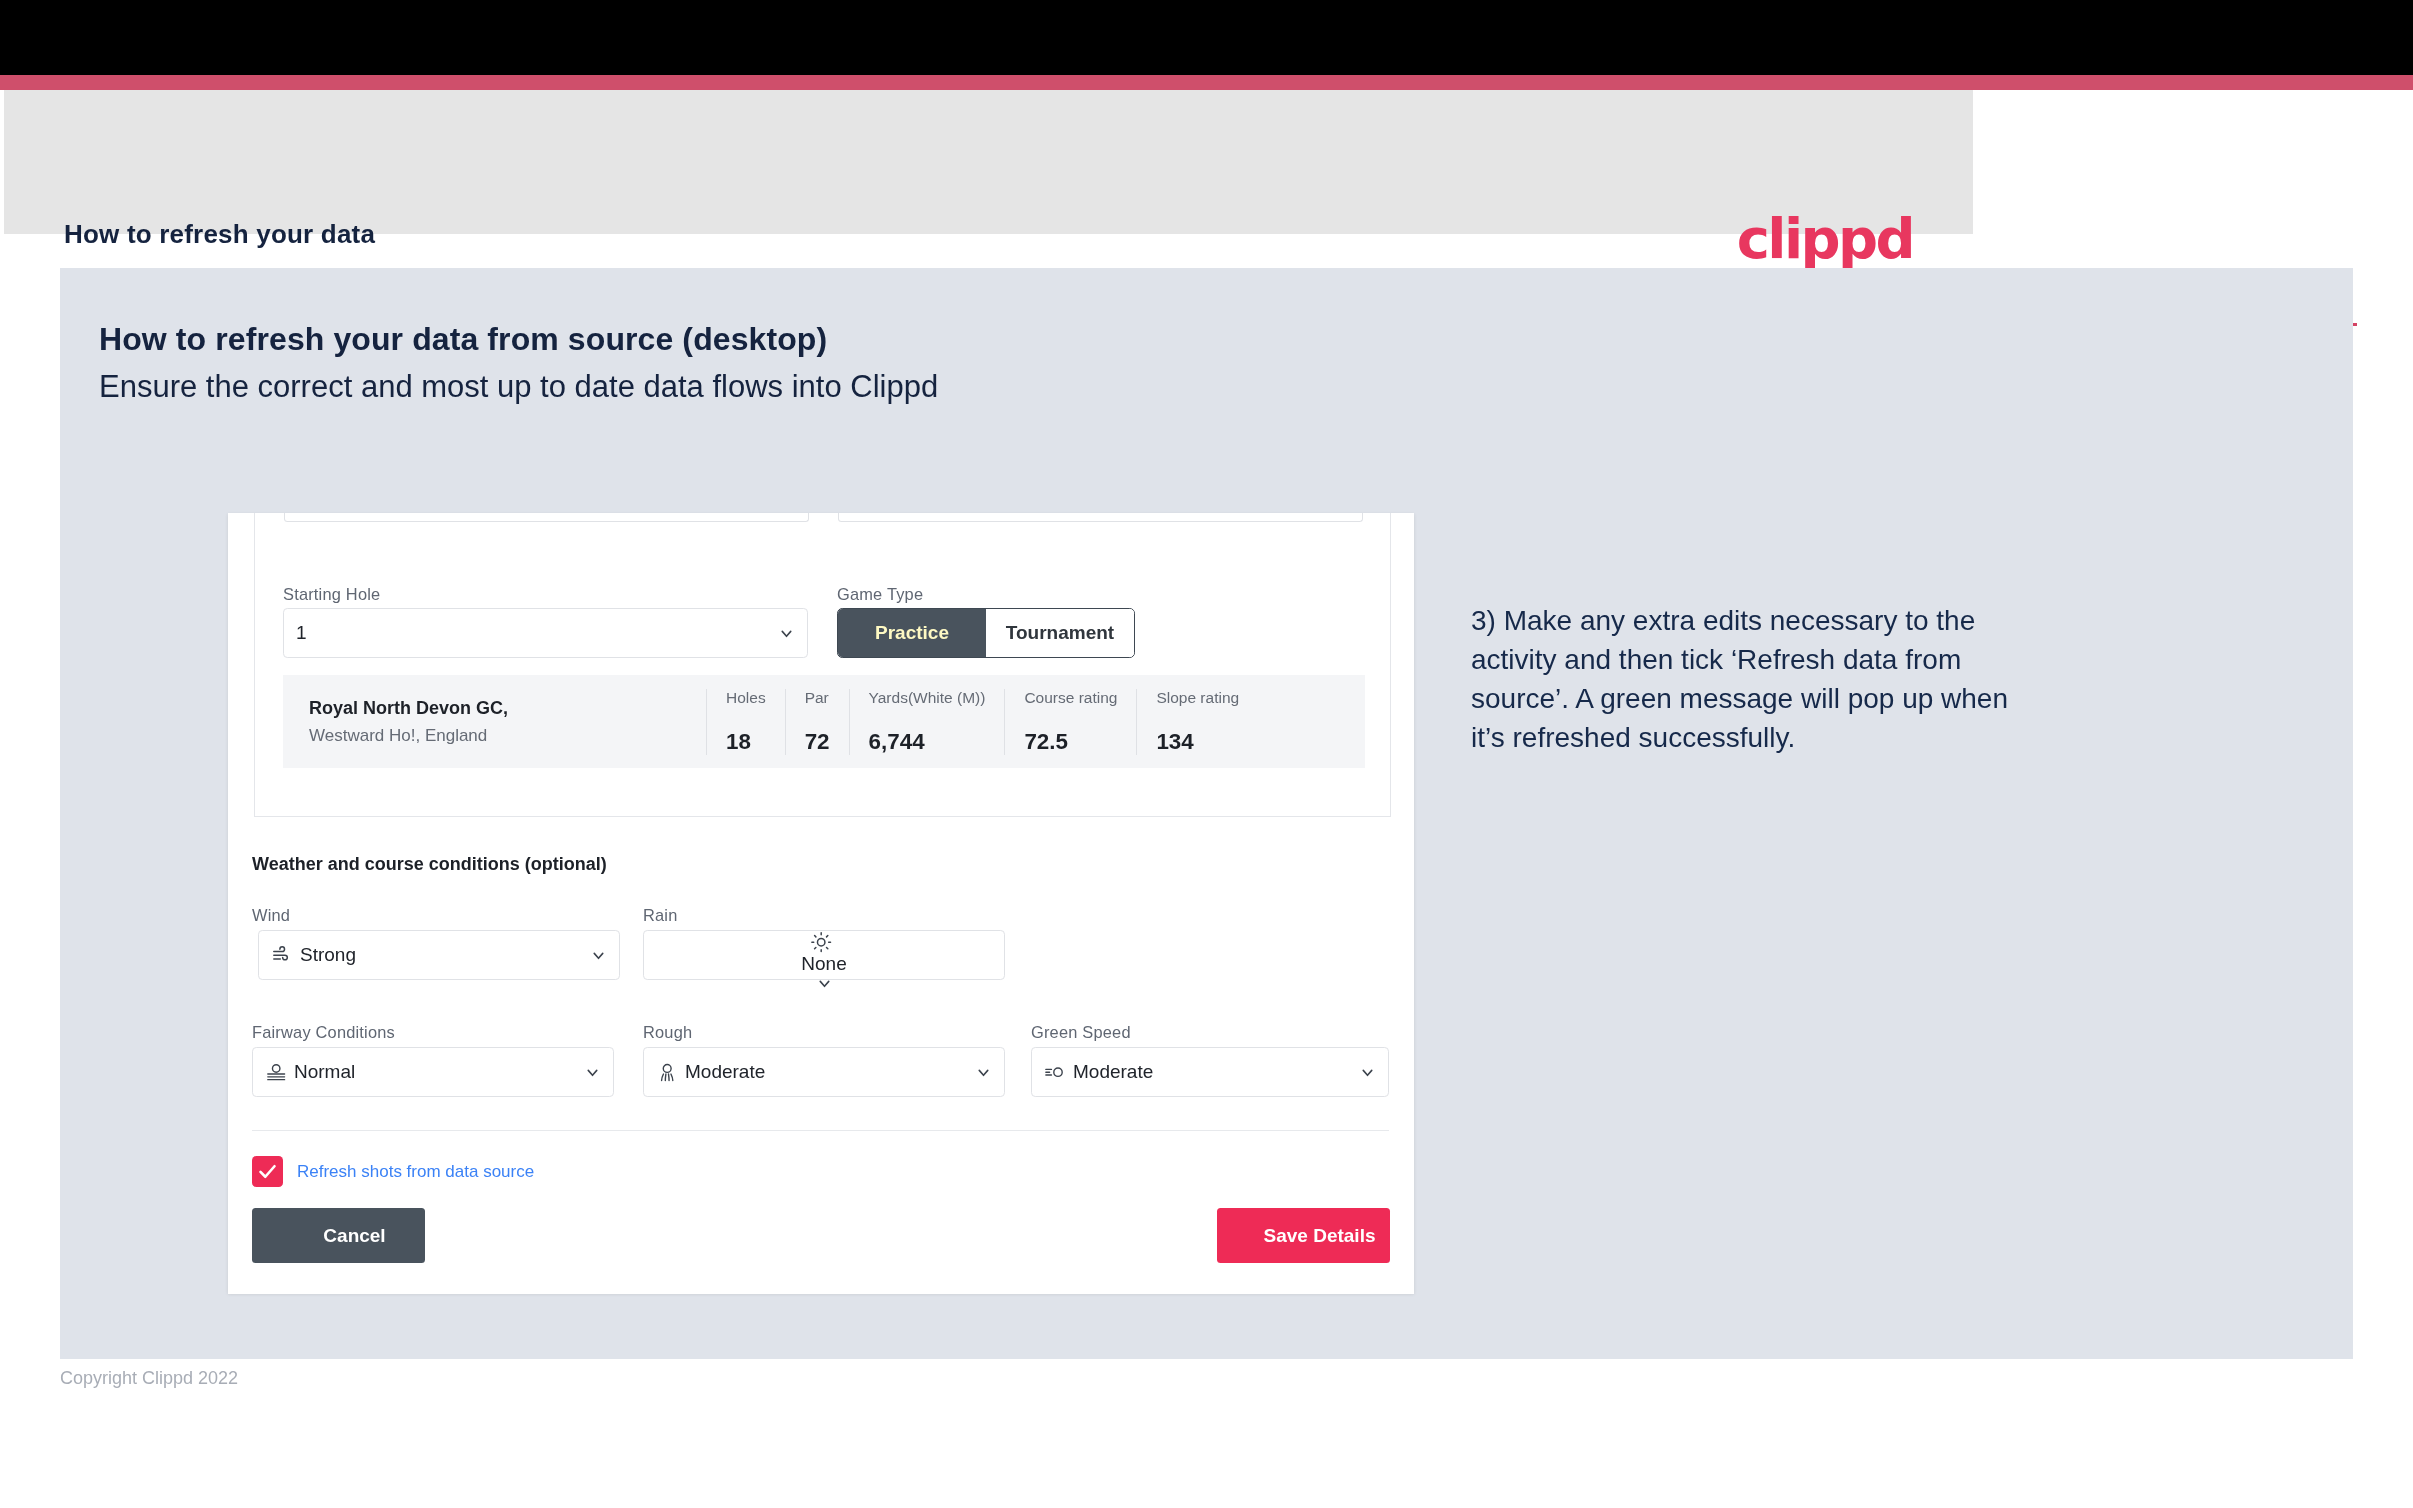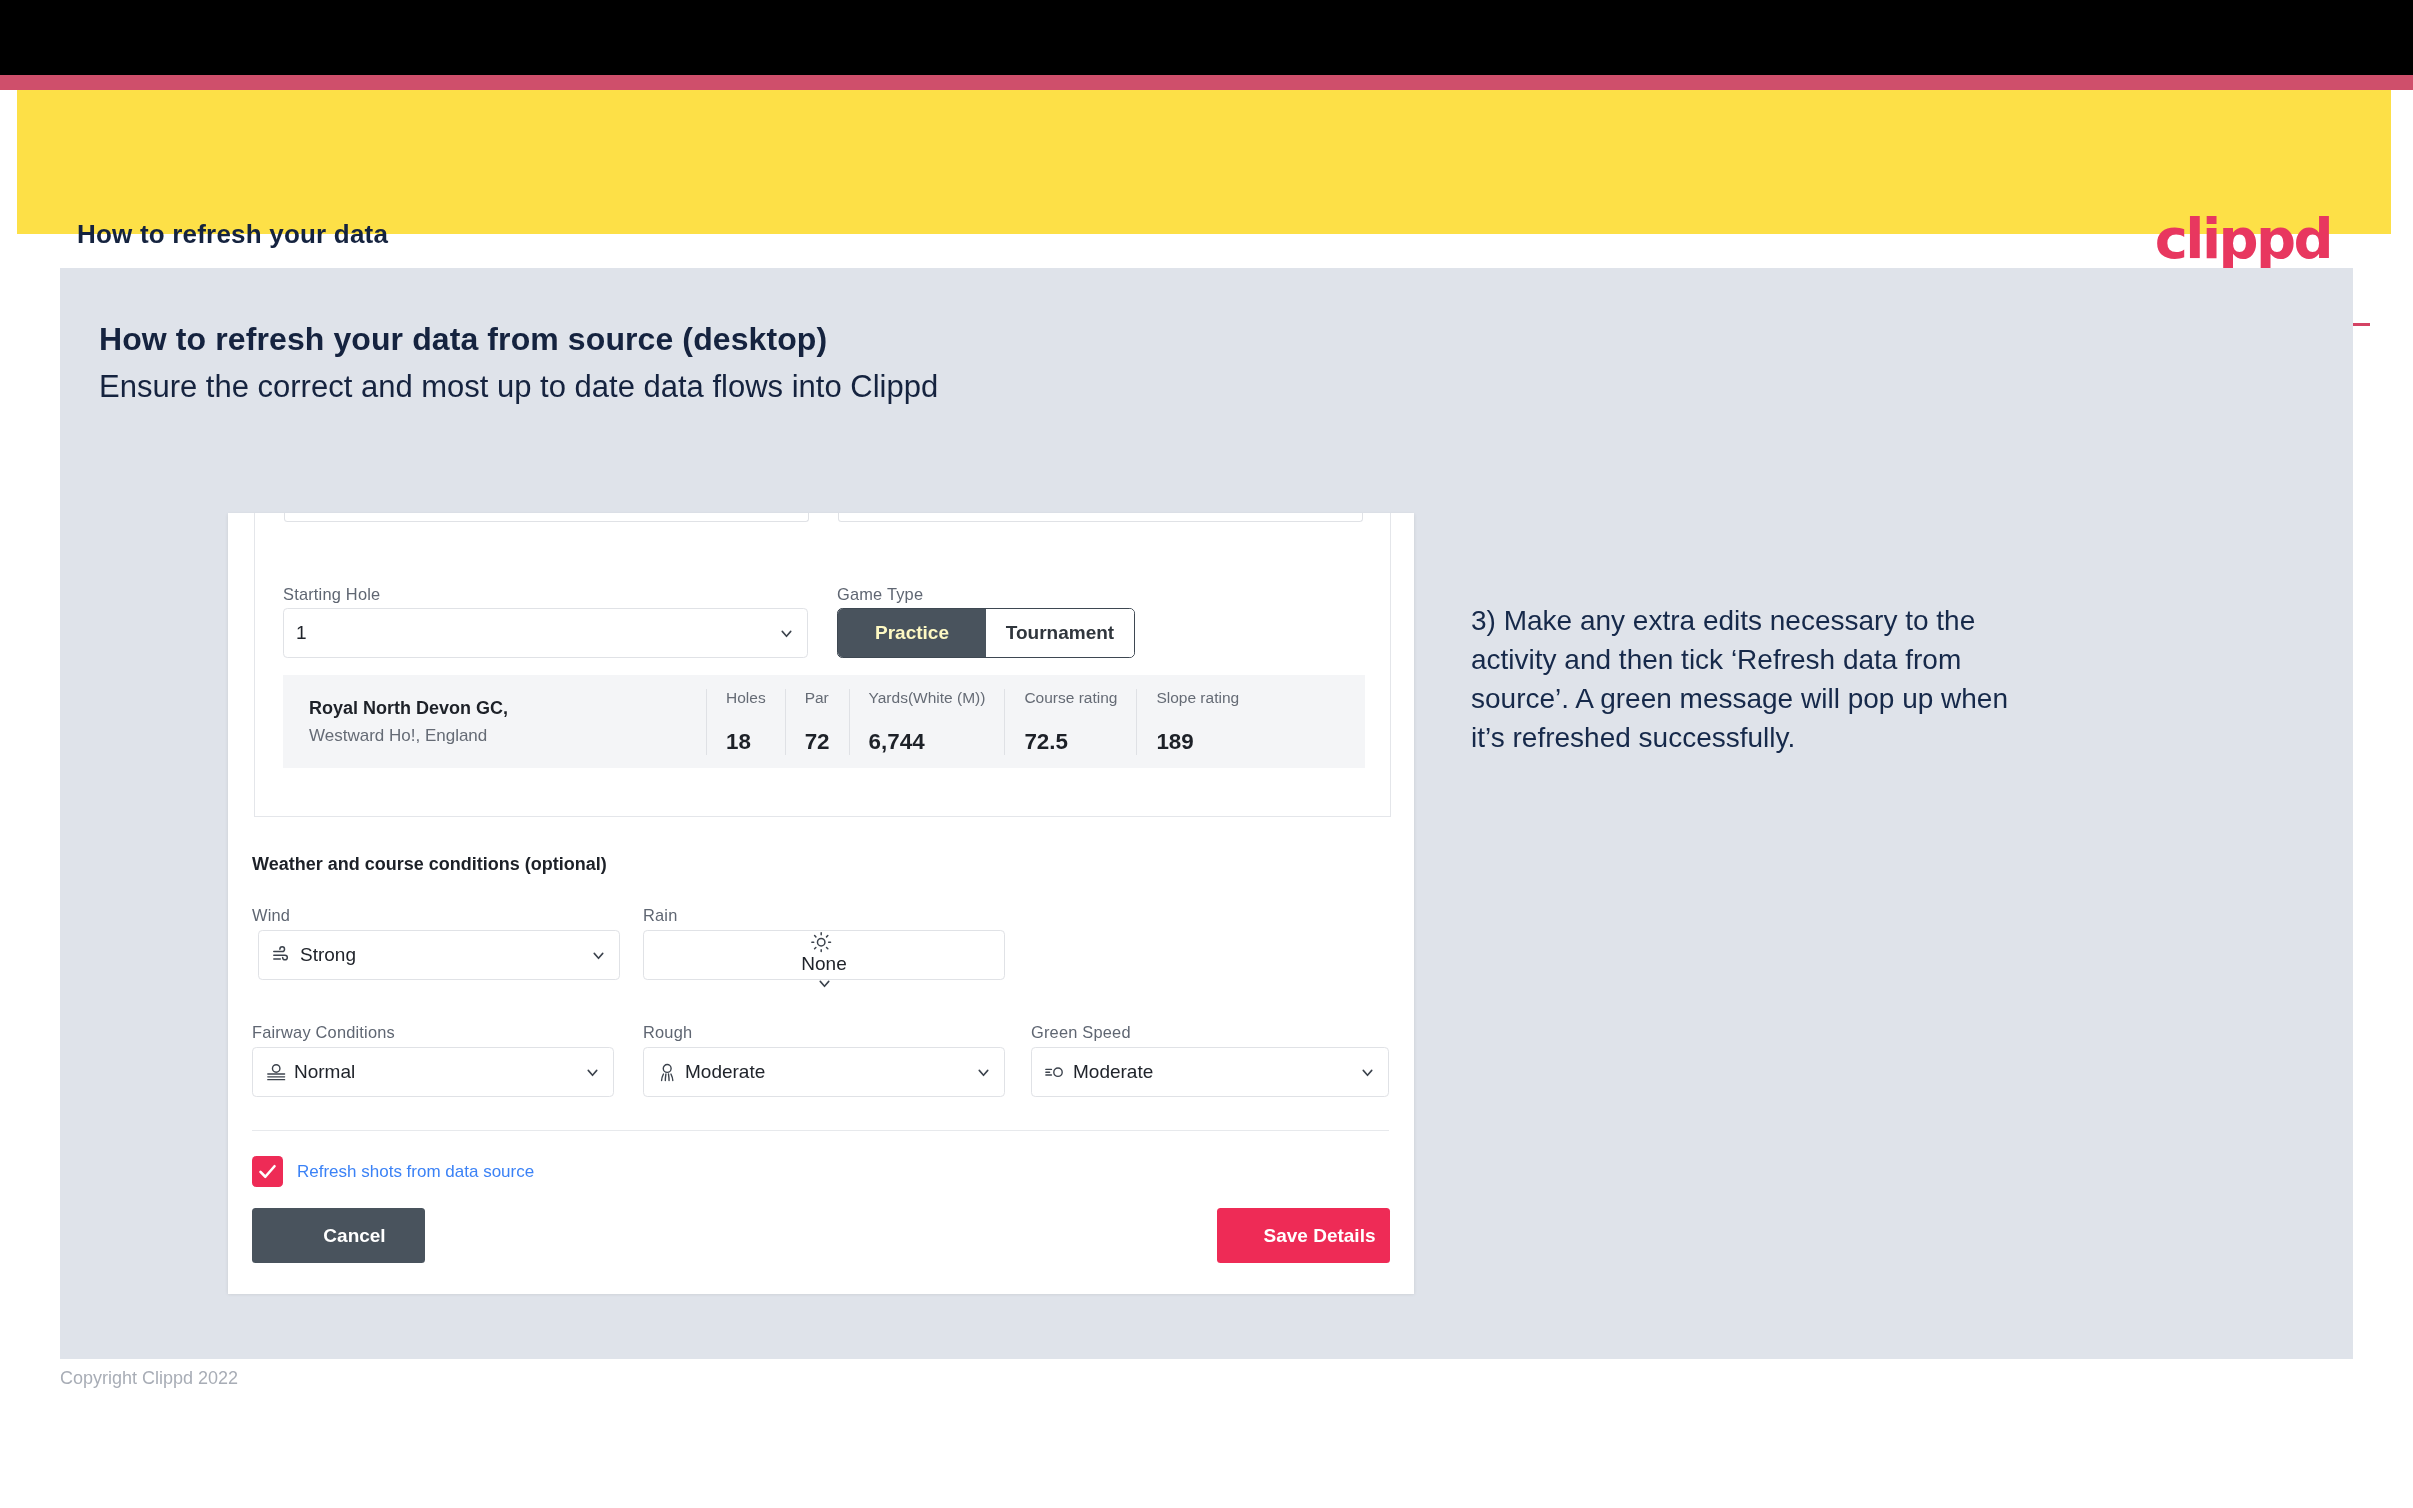--- a/index.html
+++ b/index.html
@@ -8,21 +8,21 @@
     background: #ffffff;
     font-family: "Liberation Sans", sans-serif;
     overflow: hidden;
   }
 
   
   .topbar-black { position:absolute; left:0; top:0; width:2413px; height:75px; background:#000000; }
   .topbar-accent{ position:absolute; left:0; top:75px; width:2413px; height:14.7px; background:#cf4f6b; }
 
   
-  .header { position:absolute; left:17px; top:90px; width:2374px; height:144px; background:#fde047; }
+  .header { position:absolute; left:4px; top:90px; width:1969px; height:144px; background:#e5e5e5; }
   .header-title {
     position:absolute; left:60px; top:129px;
     font-size:26px; font-weight:bold; color:#15233f; letter-spacing:0.2px;
   }
   .logo {
     position:absolute; right:60px; top:121px;
     font-size:56px; font-weight:bold; color:#e8375f;
     letter-spacing:-2.6px; line-height:1;
     font-family:"DejaVu Sans", sans-serif;
   }
@@ -214,21 +214,21 @@
     <div class="course-stat">
       <div class="k">Yards(White (M))</div>
       <div class="v">6,744</div>
     </div>
     <div class="course-stat">
       <div class="k">Course rating</div>
       <div class="v">72.5</div>
     </div>
     <div class="course-stat">
       <div class="k">Slope rating</div>
-      <div class="v">189</div>
+      <div class="v">134</div>
     </div>
   </div>
 </div>
 
 <div class="sec-head">Weather and course conditions (optional)</div>
 
 <div class="fld-label" style="left:252px; top:906px;">Wind</div>
 <div class="select" style="left:258px; top:930px; width:362px;">
   <span class="ico">
     <svg width="22.4" height="22.4" viewBox="0 0 24 24" fill="none" stroke="#3c434d" stroke-width="1.6" stroke-linecap="round" stroke-linejoin="round">

